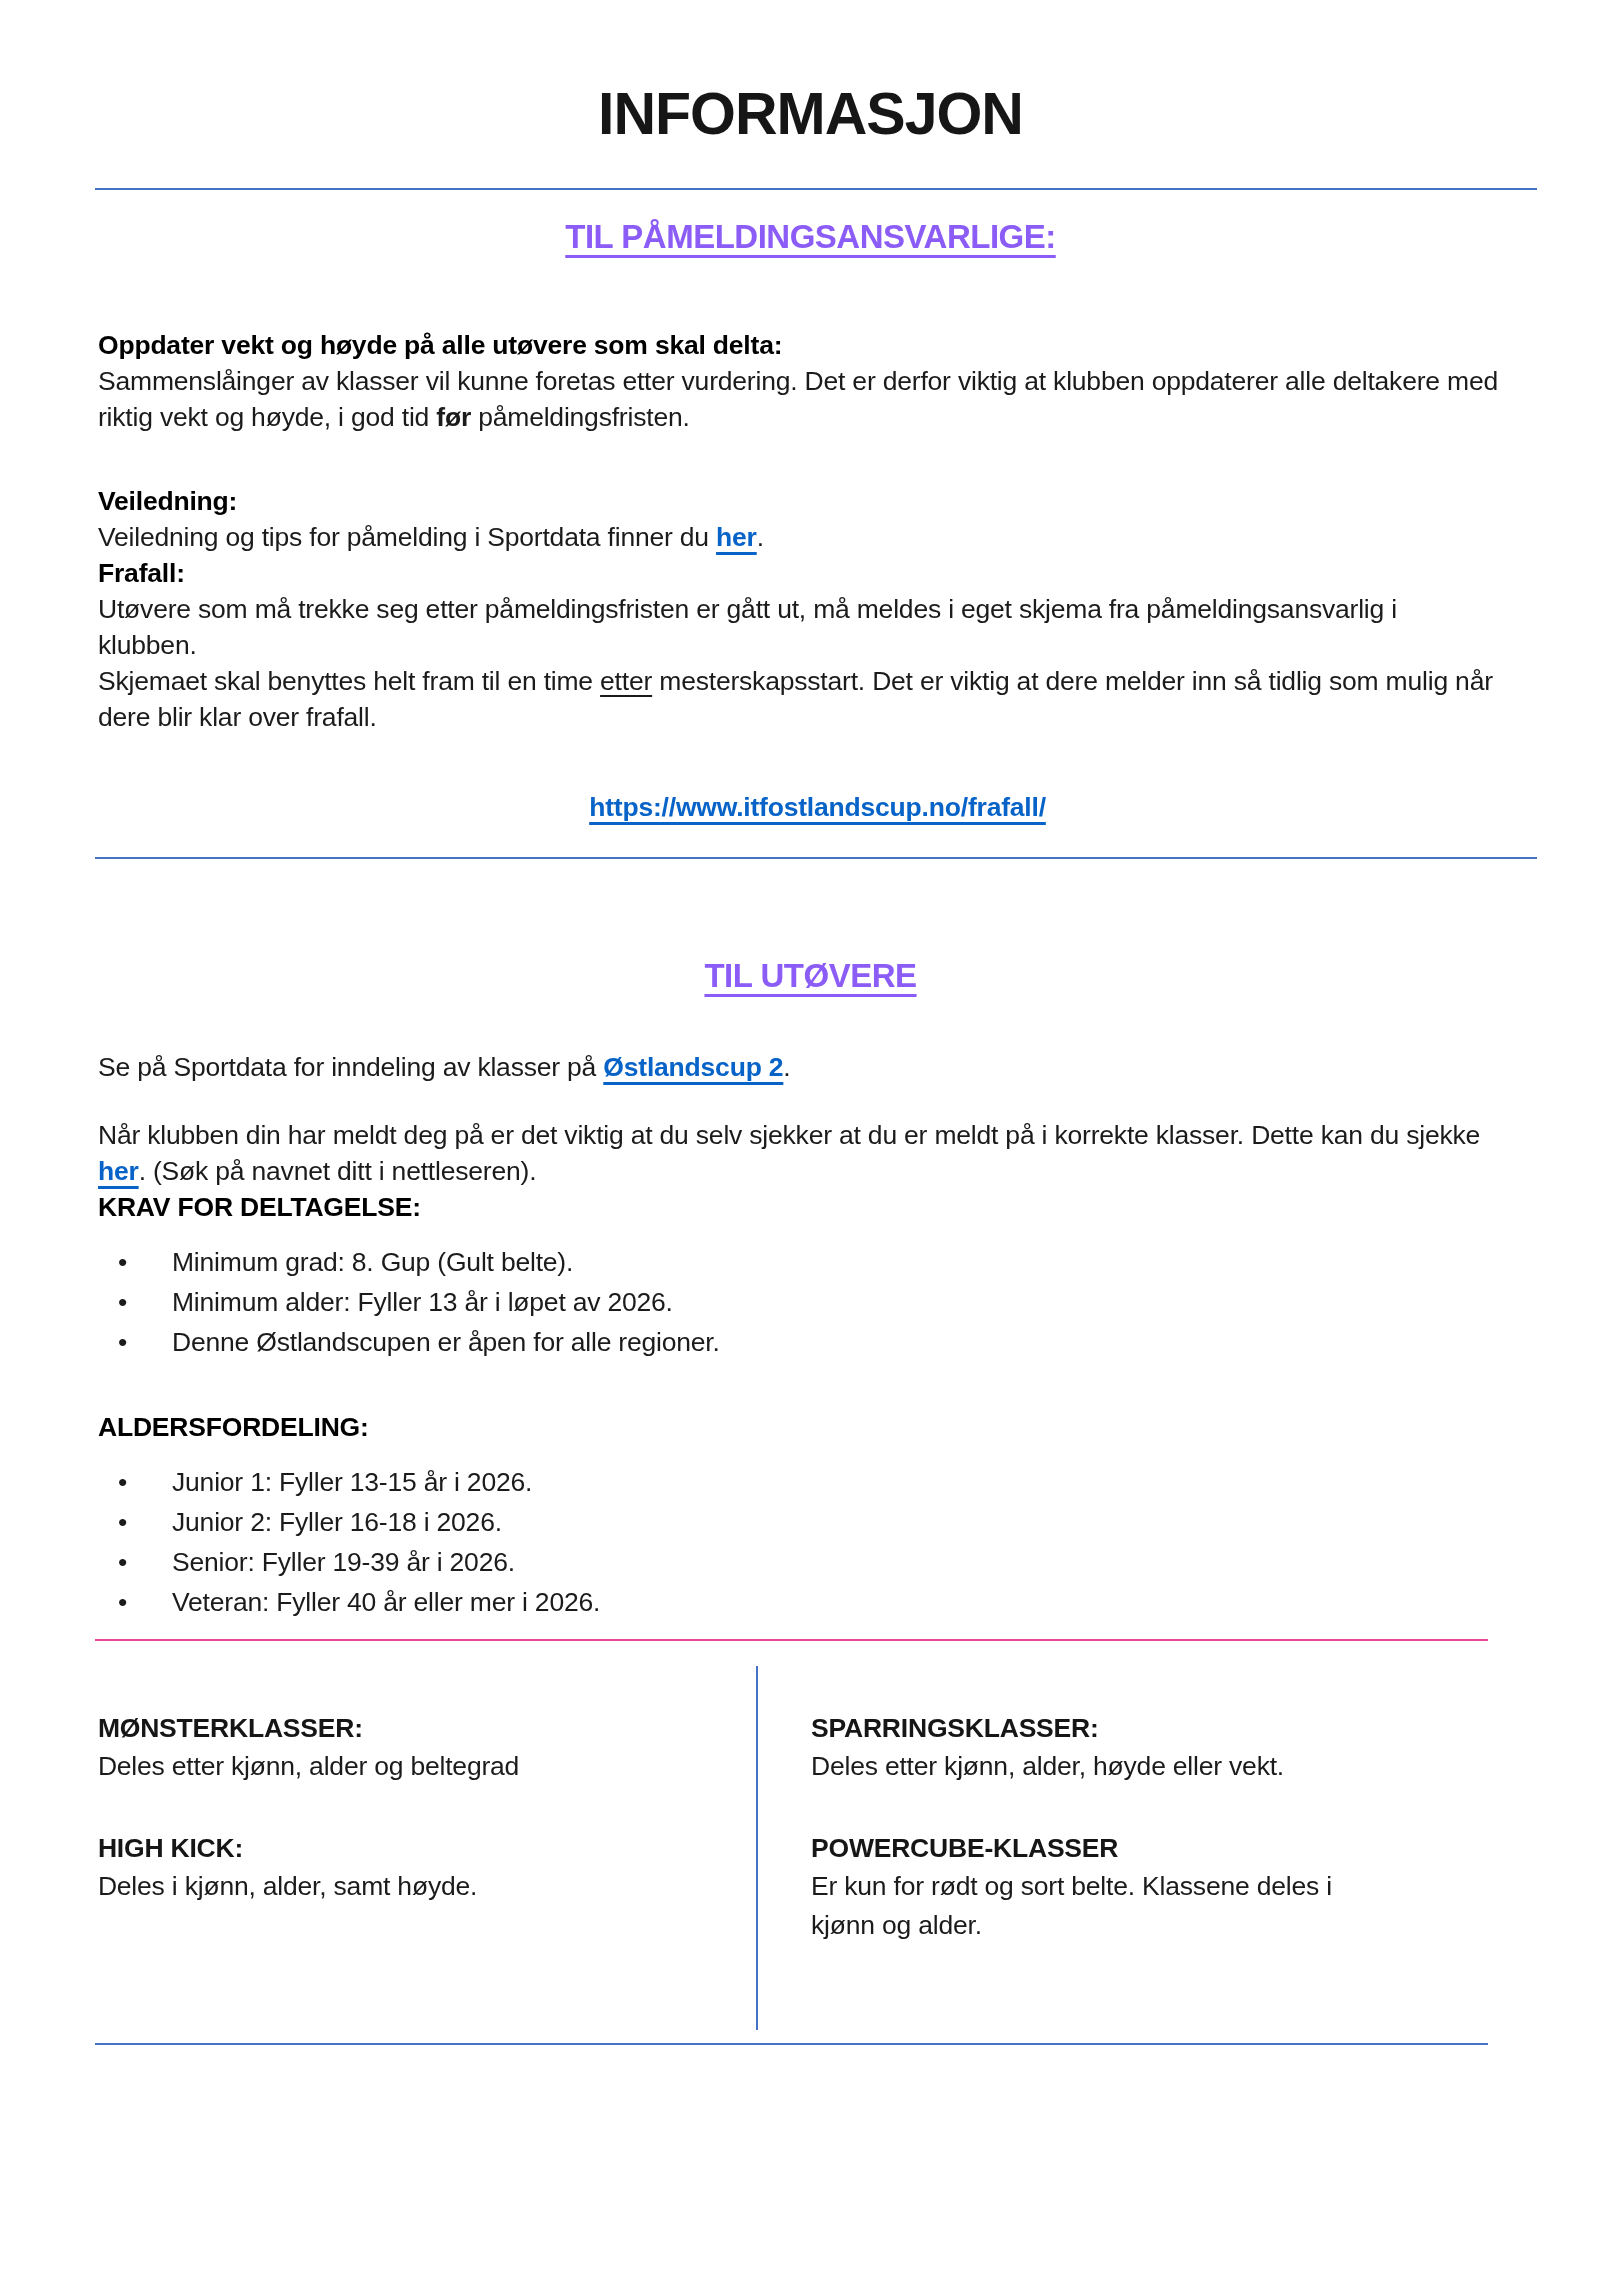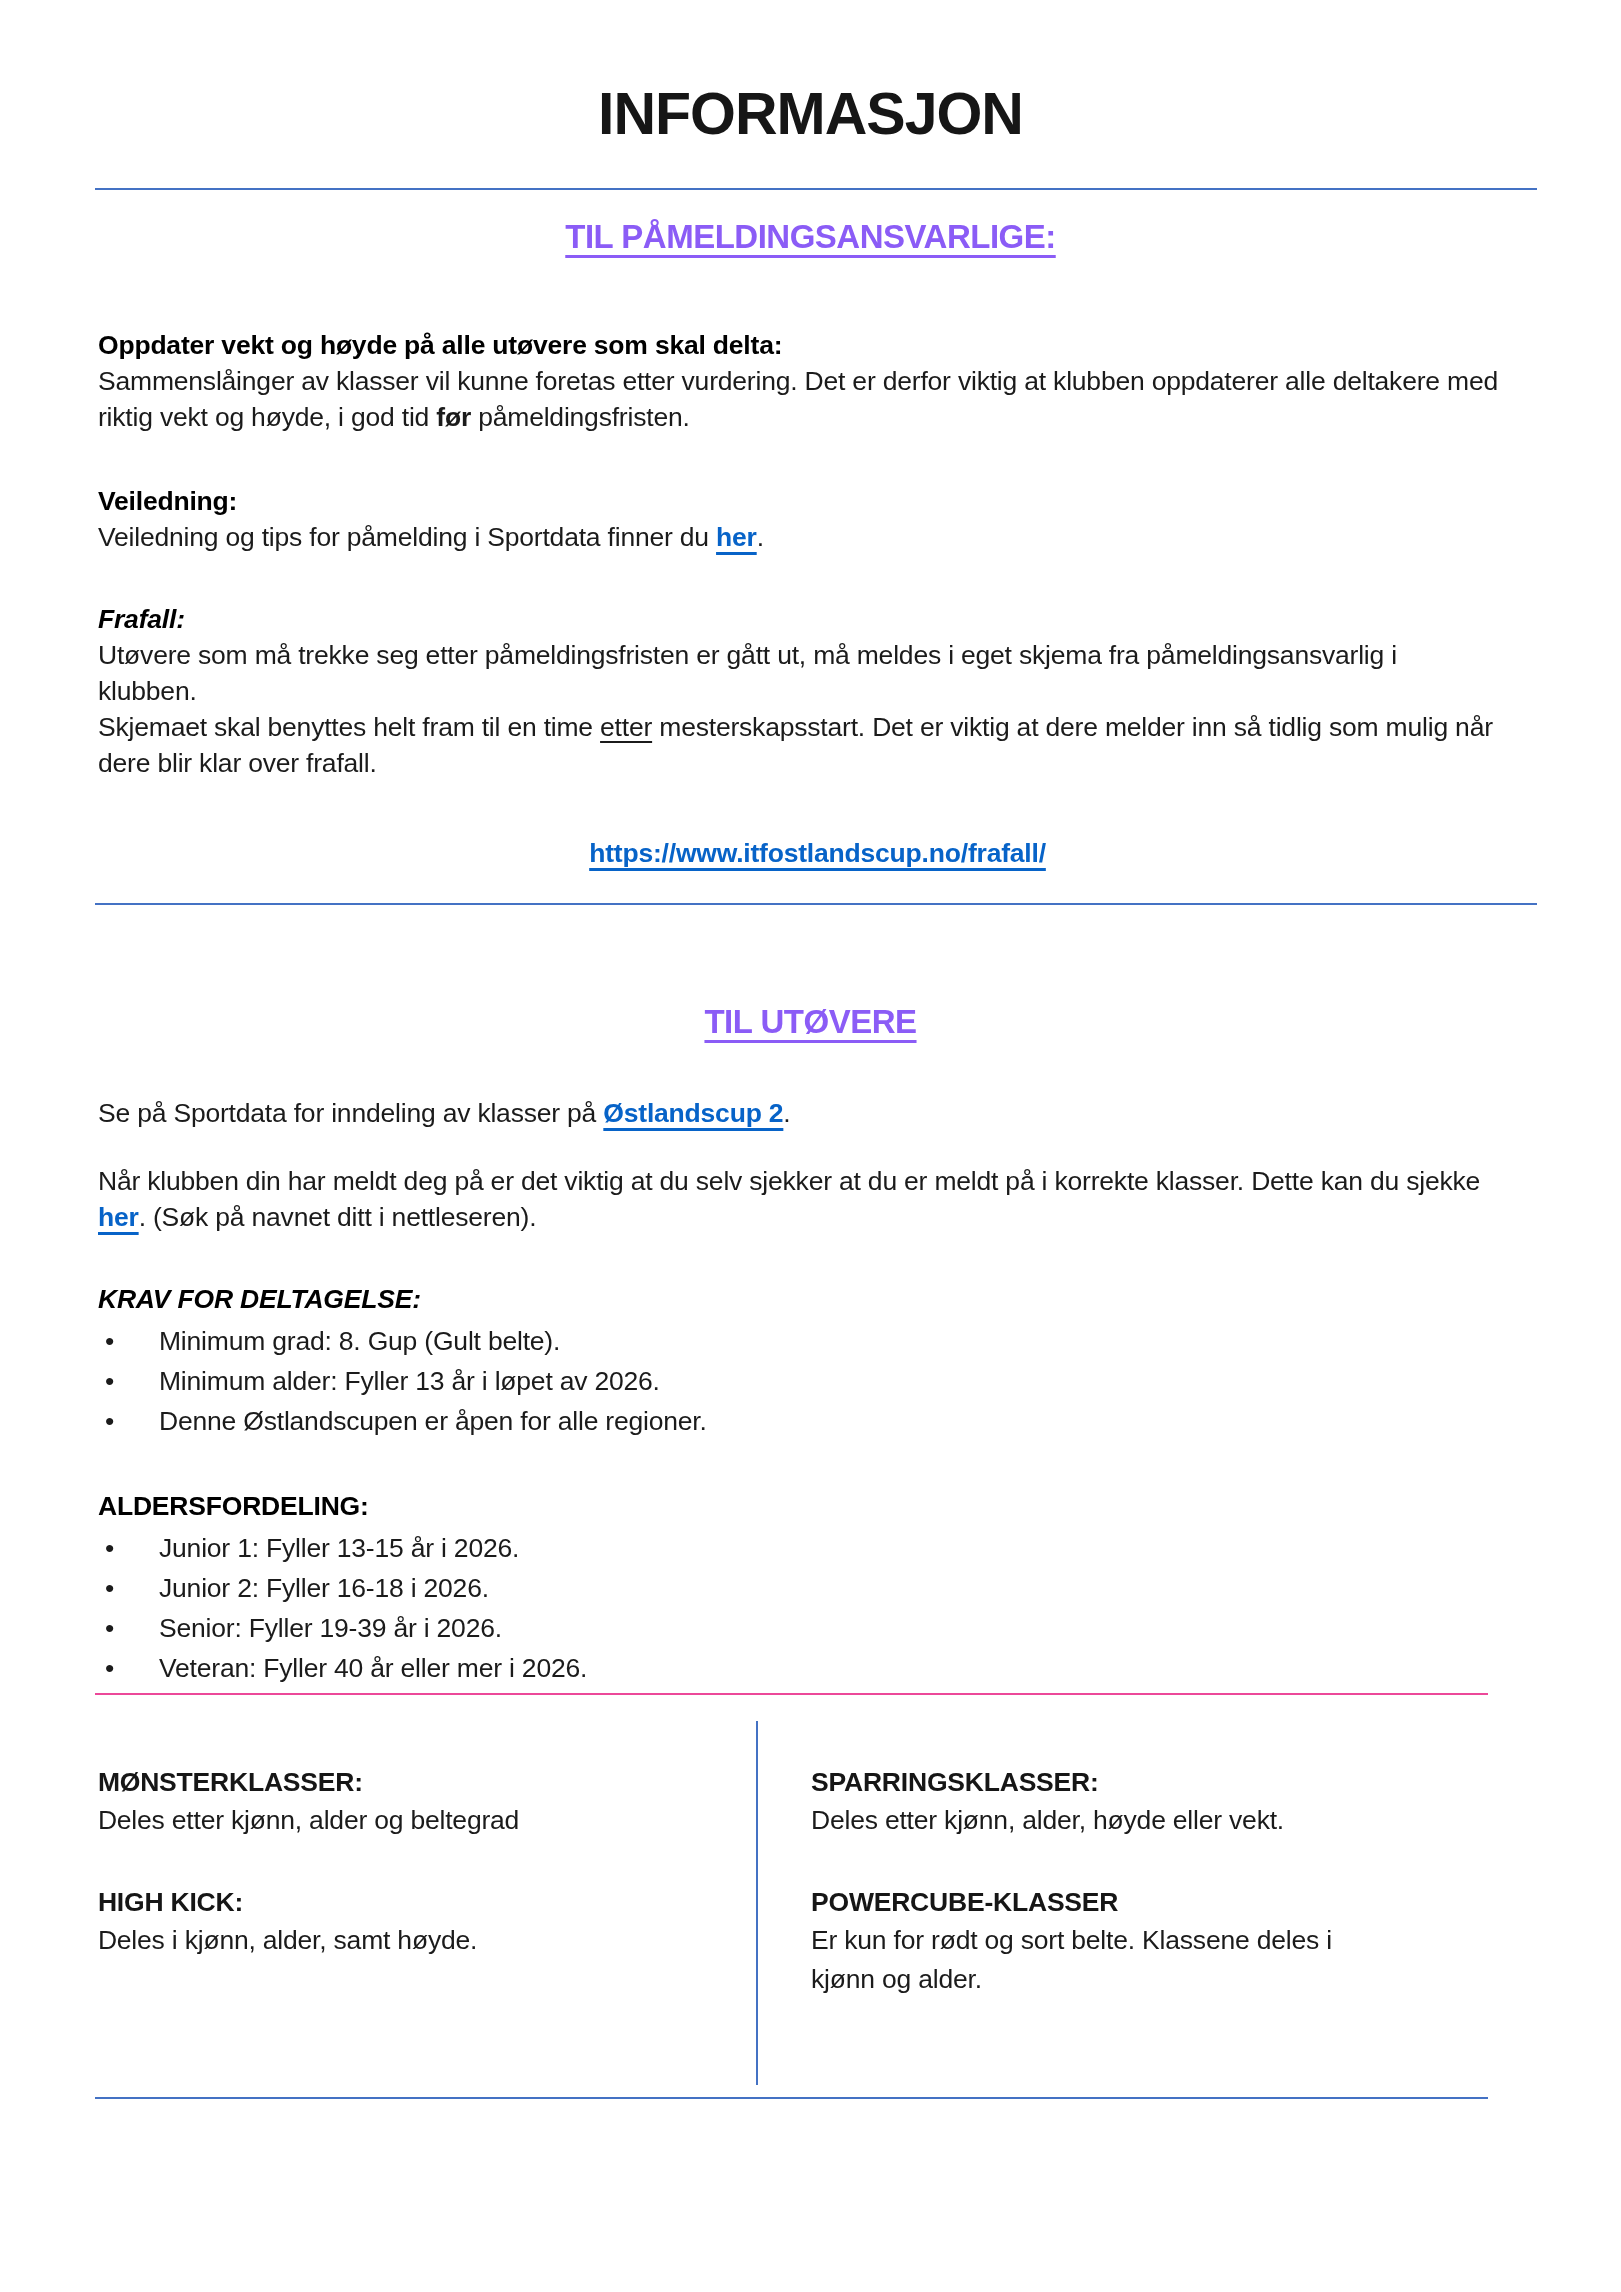--- a/index.html
+++ b/index.html
@@ -32,36 +32,36 @@
     text-decoration-thickness:2.9px;
     text-underline-offset:6.9px;
   }
   .sh-1{margin-top:26.5px;}
   .sh-2{margin-top:97px;}
   
   .para{font-size:26.5px;line-height:36px;margin:0;max-width:1402px;}
   .subhead{font-weight:700;color:#000000;}
   .gap-72{margin-top:71px;}
   .gap-49{margin-top:48px;}
-  .gap-47{margin-top:46px;font-style:italic;}
+  .gap-47{}
   .gap-55{margin-top:54px;}
   .gap-33{margin-top:32px;}
   .gap-48{margin-top:47px;}
   .bold{font-weight:700;}
   .uline{text-decoration:underline;text-decoration-thickness:2px;text-underline-offset:4.9px;}
   .link{
     color:#0763C8;font-weight:700;cursor:pointer;
     text-decoration:underline;text-decoration-thickness:2.9px;text-underline-offset:5.9px;
   }
   .url-line{
     margin-top:54px;text-align:center;
     font-size:26.5px;line-height:36px;
   }
   
-  .blist{margin:4px;padding:0;list-style:none;}
+  .blist{margin:17px;padding:0;list-style:none;}
   .blist li{
     position:relative;
     margin:0;padding-left:155px;
     font-size:26.5px;line-height:40px;
   }
   .blist li::before{
     content:"\2022";
     position:absolute;left:101px;top:0;
     font-size:26.5px;
   }

